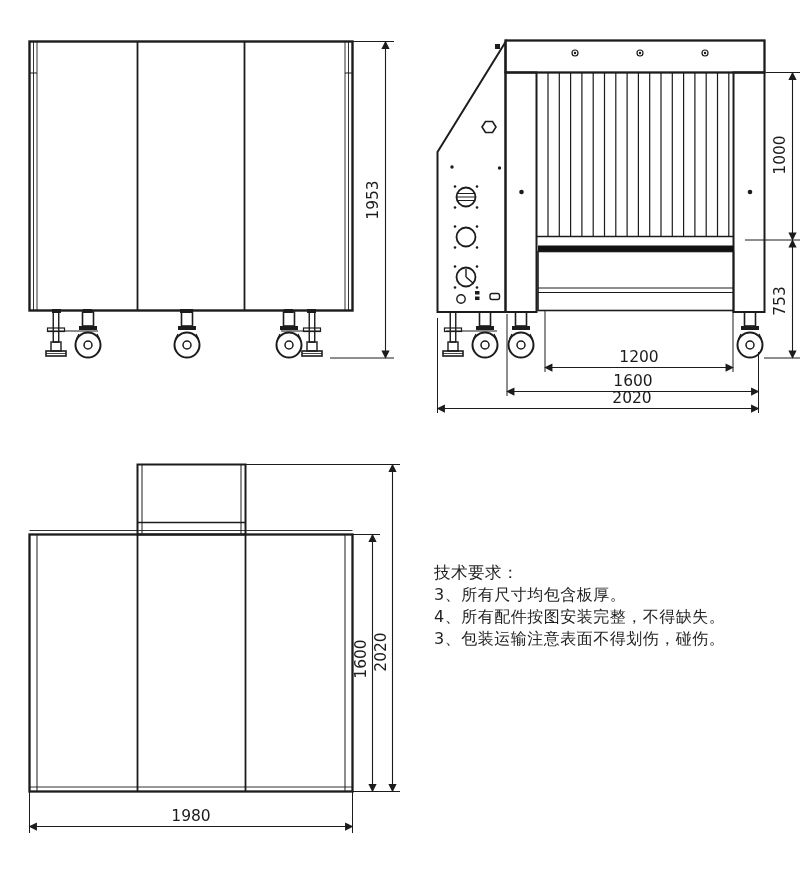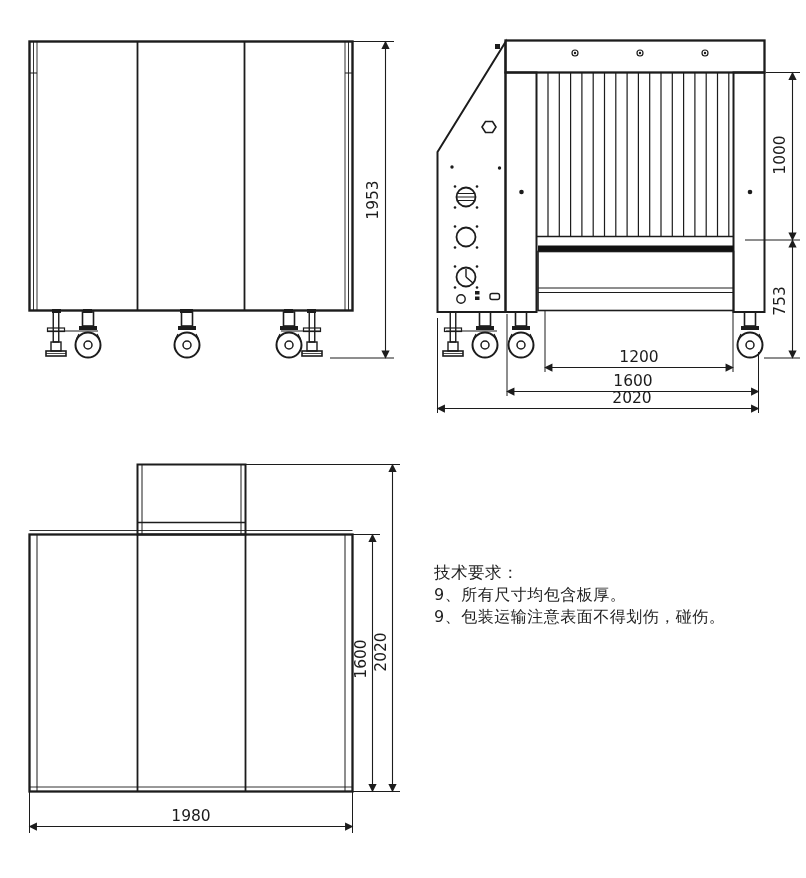--- a/index.html
+++ b/index.html
@@ -197,17 +197,18 @@
     <g>
       <path class="ln" d="M29.5 791.5 V833 M352.5 791.5 V833" stroke-width="1"></path>
       <line class="ln" x1="29.5" y1="826.5" x2="352.5" y2="826.5" stroke-width="1.1" marker-start="url(#ah)" marker-end="url(#ah)"></line>
       <text x="191" y="821" text-anchor="middle">1980</text>
     </g>
   </g>
 </svg>
 
 <div class="notes">
   <div class="t">技术要求：</div>
-  <div>9、所有尺寸均包含板厚。</div>
-  <div>9、包装运输注意表面不得划伤，碰伤。</div>
+  <div>3、所有尺寸均包含板厚。</div>
+  <div>4、所有配件按图安装完整，不得缺失。</div>
+  <div>3、包装运输注意表面不得划伤，碰伤。</div>
 </div>
 
 </div>
 
 </body></html>

